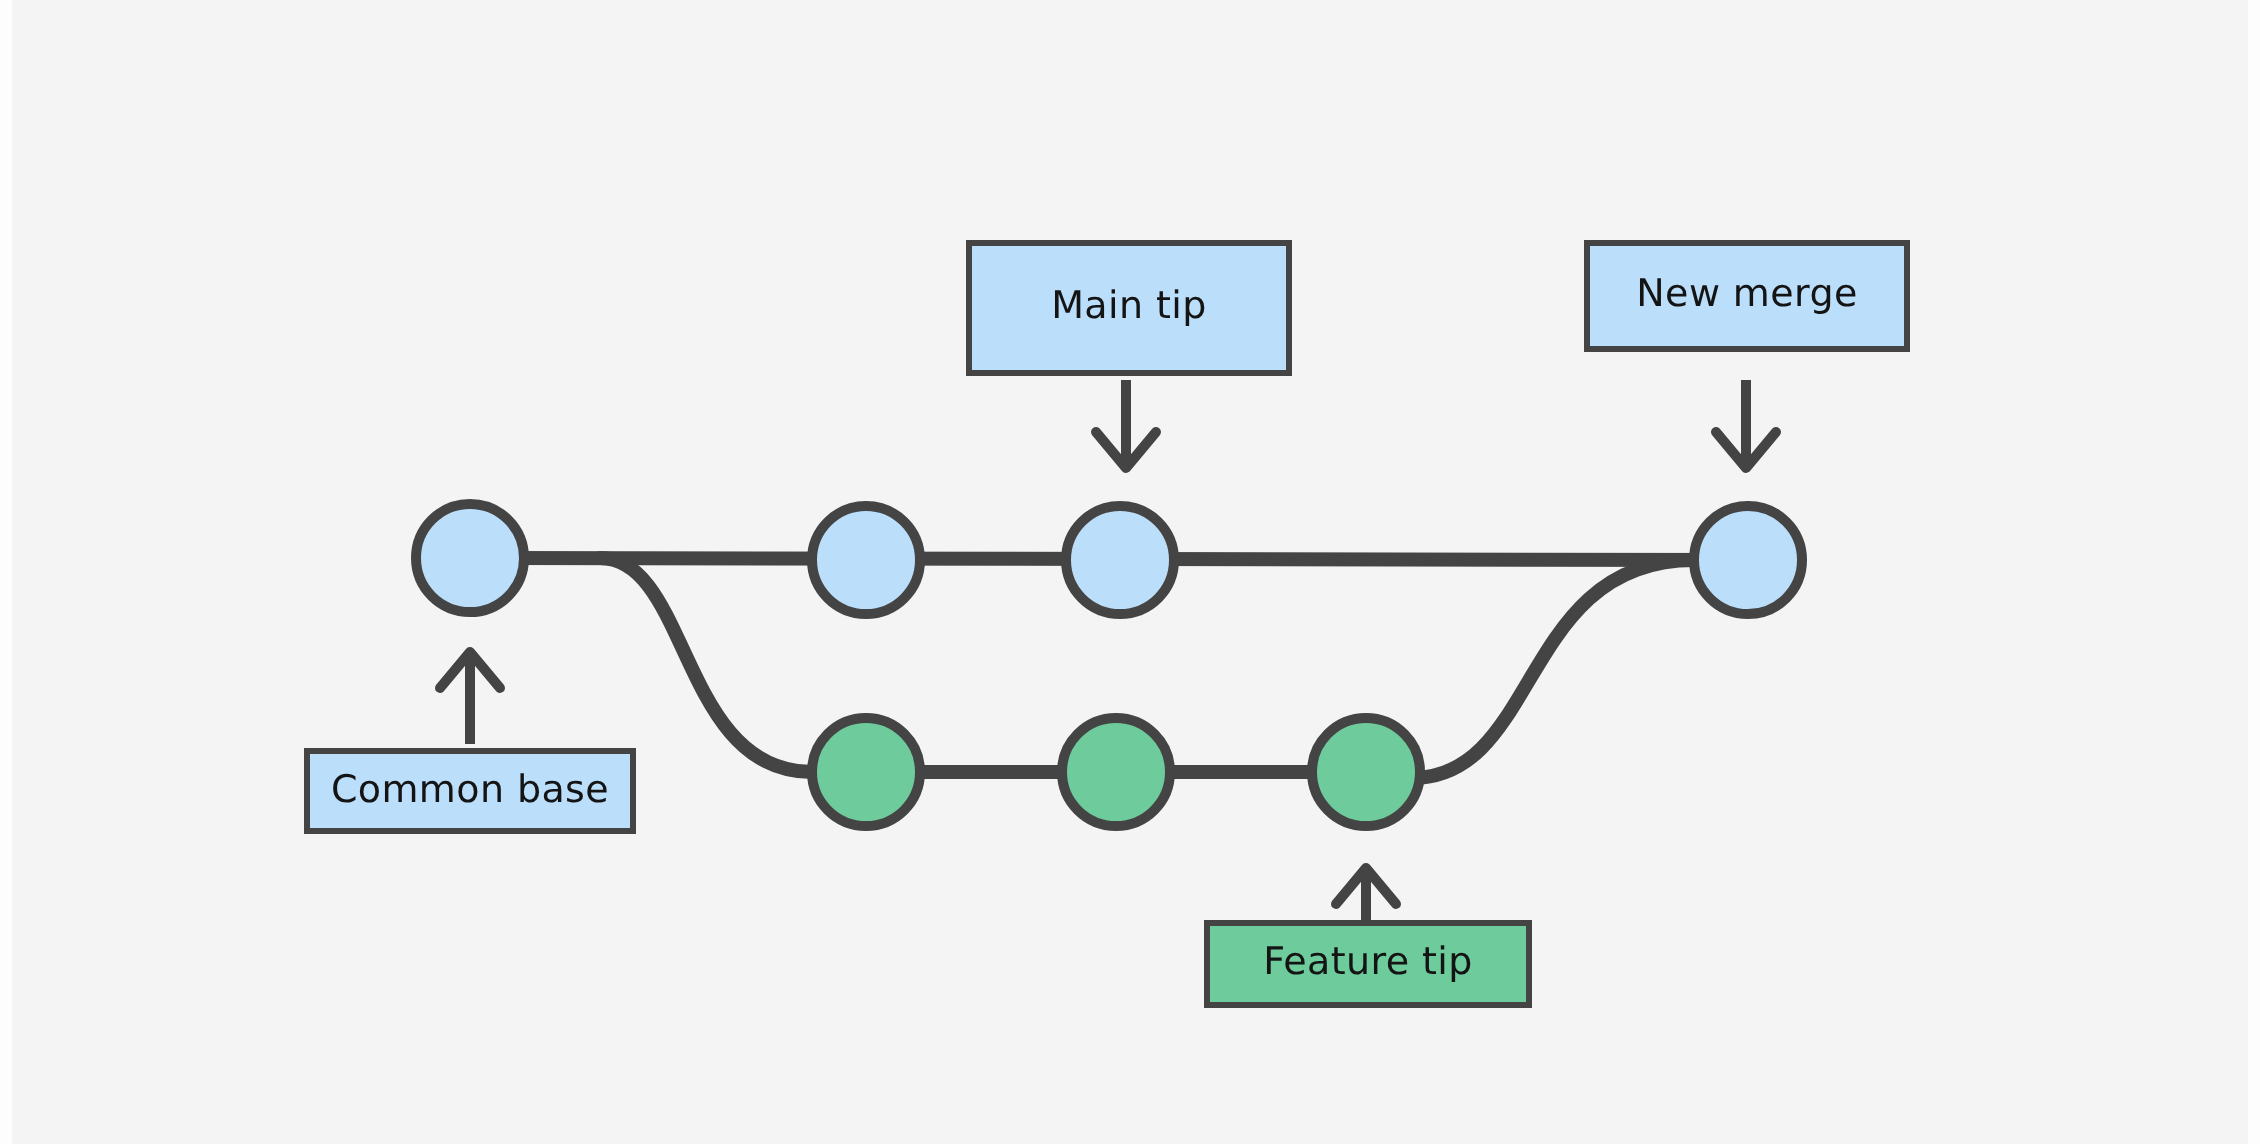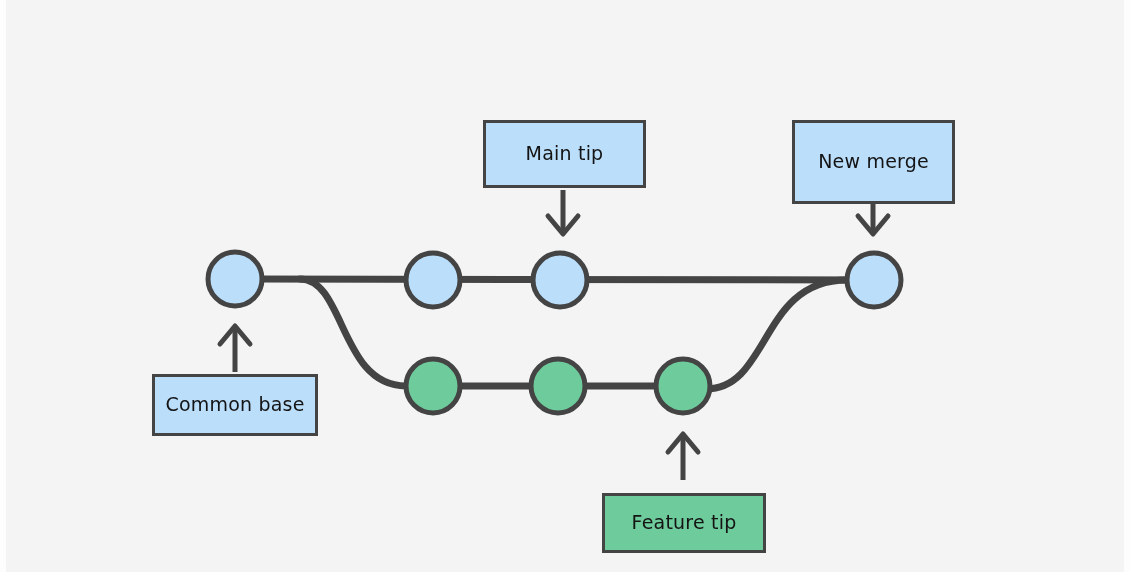--- a/index.html
+++ b/index.html
@@ -89,31 +89,31 @@
       <path d="M 873 190 L 873 232" fill="none" stroke="#444444" stroke-width="5" stroke-linecap="butt"></path>
       <path d="M 858 216 L 873 234 L 888 216" fill="none" stroke="#444444" stroke-width="5" stroke-linecap="round" stroke-linejoin="round"></path>
     </g>
 
     <g>
       <path d="M 683 480 L 683 436" fill="none" stroke="#444444" stroke-width="5" stroke-linecap="butt"></path>
       <path d="M 668 452 L 683 434 L 698 452" fill="none" stroke="#444444" stroke-width="5" stroke-linecap="round" stroke-linejoin="round"></path>
     </g>
   </svg>
 
-  <div class="label-box" id="common-base-box" style="left:152px; top:374px; width:166px; height:62px; background:#bbdefb;">
+  <div class="label-box" id="common-base-box" style="left:152px; top:374px; width:166px; height:43px; background:#bbdefb;">
     <span>Common base</span>
   </div>
 
   <div class="label-box" id="main-tip-box" style="left:483px; top:120px; width:163px; height:68px; background:#bbdefb;">
     <span>Main tip</span>
   </div>
 
-  <div class="label-box" id="merge-commit-box" style="left:792px; top:120px; width:163px; height:84px; background:#bbdefb;">
+  <div class="label-box" id="merge-commit-box" style="left:792px; top:120px; width:163px; height:56px; background:#bbdefb;">
     <div>
       <span>New merge</span>
     </div>
   </div>
 
-  <div class="label-box" id="feature-tip-box" style="left:602px; top:493px; width:164px; height:60px; background:#6ecb9b;">
+  <div class="label-box" id="feature-tip-box" style="left:602px; top:460px; width:164px; height:44px; background:#6ecb9b;">
     <span>Feature tip</span>
   </div>
 
 </div>
 
 </body></html>

